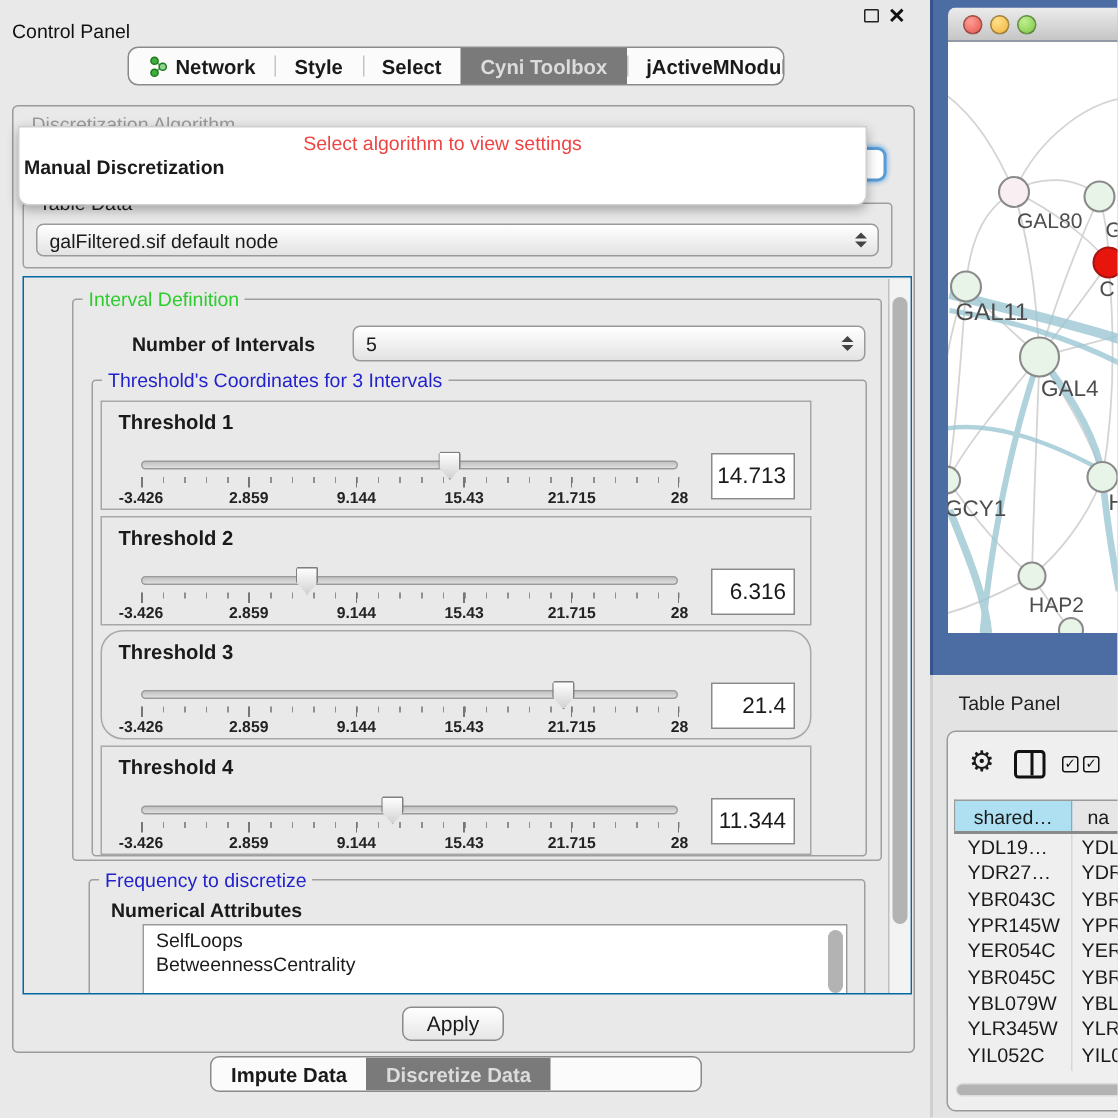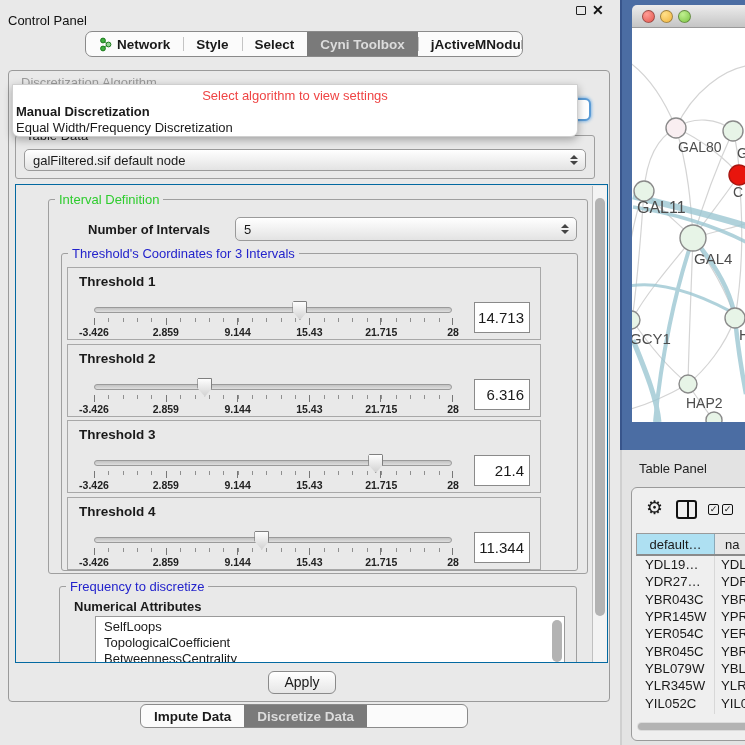--- a/index.html
+++ b/index.html
@@ -212,21 +212,21 @@
                 <span style="left: 0%;">-3.426</span>
                 <span style="left: 20%;">2.859</span>
                 <span style="left: 40%;">9.144</span>
                 <span style="left: 60%;">15.43</span>
                 <span style="left: 80%;">21.715</span>
                 <span style="left: 100%;">28</span>
               </div>
     <div class="th-value">6.316</div>
   </div>
 
-  <div class="th-box" style="top: 166px;">
+  <div class="th-box" style="top: 166px; border-radius: 15px;">
     <div class="th-label">Threshold 3</div>
     <div class="th-track">
       <div class="th-thumb" style="left: calc(79% - 8px);"></div>
     </div>
     <div class="th-minor"></div>
     <div class="th-major"></div>
     <div class="th-ticklabels">
                 <span style="left: 0%;">-3.426</span>
                 <span style="left: 20%;">2.859</span>
                 <span style="left: 40%;">9.144</span>
@@ -256,21 +256,20 @@
   </div>
 </div>
       </div>
 
       <div id="attributes-group" class="abs groupbox">
         <span class="group-title">Frequency to discretize</span>
         <div id="numattr-label" class="abs">Numerical Attributes</div>
         <div id="attr-list">
           <div id="attr-scrollbar"></div>
         <div>SelfLoops</div>
-            <div>TopologicalCoefficient</div>
             <div>BetweennessCentrality</div>
           </div>
       </div>
 
       <div id="v-scrollbar" class="abs">
         <div id="v-thumb"></div>
       </div>
     </div>
 
     <div id="apply-button" class="abs">Apply</div>
@@ -281,21 +280,20 @@
         <span>Impute Data</span>
       </div>
     <div class="btab selected">
         <span>Discretize Data</span>
       </div>
   </div>
 
   <div id="algo-popup" class="abs">
     <div id="popup-placeholder">Select algorithm to view settings</div>
     <div id="popup-opt0" class="popup-option">Manual Discretization</div>
-    <div id="popup-opt1" class="popup-option">Equal Width/Frequency Discretization</div>
   </div>
 </div>
 
 <div id="network-frame" class="abs">
   <div id="net-titlebar" class="abs">
     <div class="tl" style="left:10px;background:radial-gradient(circle at 35% 30%,#ff9d96,var(--mac_red));"></div>
     <div class="tl" style="left:28px;background:radial-gradient(circle at 35% 30%,#ffe08a,var(--mac_yellow));"></div>
     <div class="tl" style="left:46px;background:radial-gradient(circle at 35% 30%,#c0f090,var(--mac_green));"></div>
   </div>
   <div id="net-canvas" class="abs">
@@ -357,21 +355,21 @@
 
 <div id="tablepanel-section" class="abs">
   <div id="tp-title" class="abs">Table Panel</div>
   <div id="tp-container" class="abs">
     <div id="tp-gear">⚙</div>
     <div id="tp-colicon"></div>
     <div id="tp-check1" class="tp-check">✓</div>
     <div id="tp-check2" class="tp-check">✓</div>
     <div id="tp-table">
       <div class="tp-hrow">
-        <div class="tp-hcell c1">default…</div>
+        <div class="tp-hcell c1">shared…</div>
         <div class="tp-hcell c2">na</div>
       </div>
       <div id="tp-rows">
           <div class="tp-row">
             <div class="tp-cell1">YDL19…</div>
             <div class="tp-cell2">YDL1</div>
           </div>
           <div class="tp-row">
             <div class="tp-cell1">YDR27…</div>
             <div class="tp-cell2">YDR2</div>

